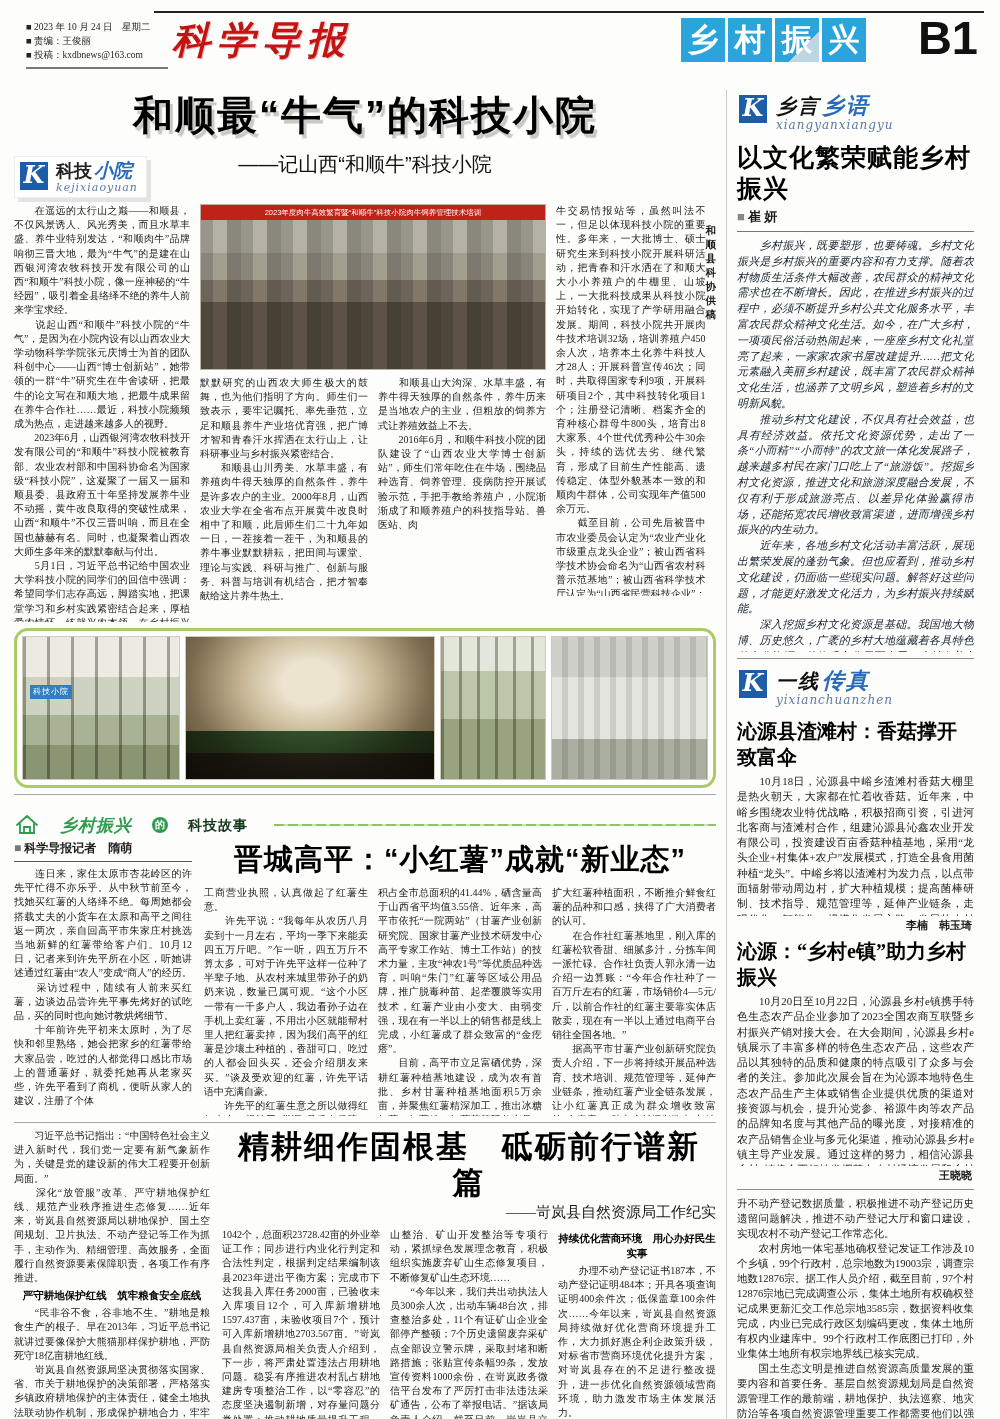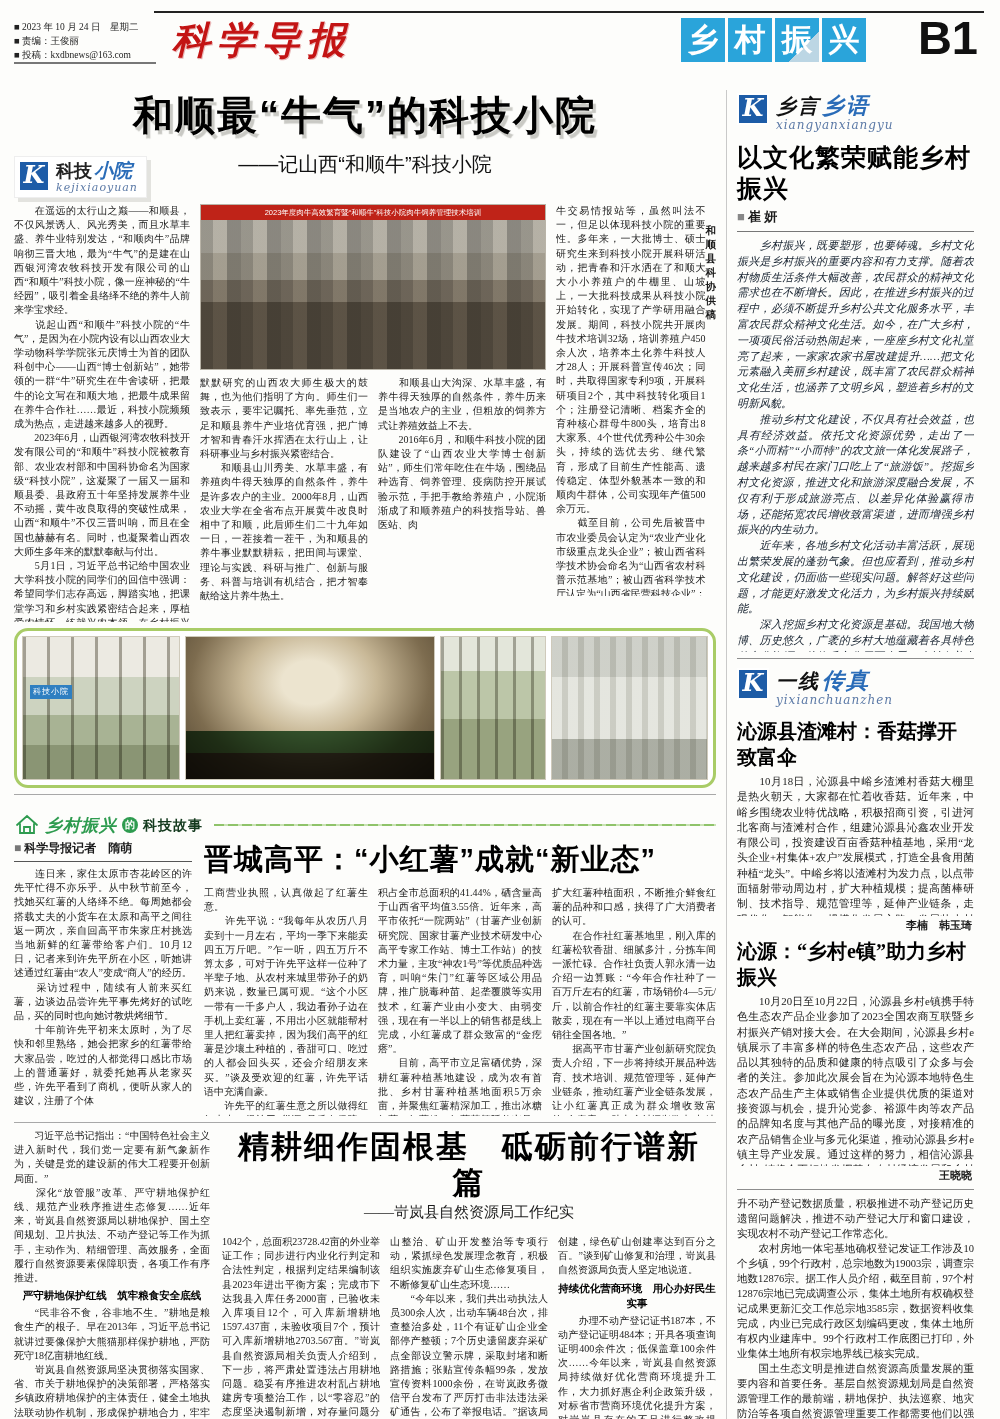--- a/index.html
+++ b/index.html
@@ -5,21 +5,21 @@
   * { margin:0; padding:0; box-sizing:border-box; }
   html,body { background:#e8e8e8; }
   .page {
     width:1000px; height:1419px; margin:0 auto; background:#fdfdfb;
     font-family:"Liberation Serif","DejaVu Serif",serif; color:#1b1b1b;
     padding:4px 14px 8px; overflow:hidden; position:relative;
   }
   
   .hdr { position:relative; height:82px; }
   .topline { position:absolute; top:7px; left:140px; right:2px; border-top:2px solid #222; }
-  .meta { position:absolute; top:16px; left:0; width:142px; font-size:9.5px; line-height:14px; color:#222; border-bottom:2px solid #777; }
+  .meta { position:absolute; top:16px; left:12px; width:142px; font-size:9.5px; line-height:14px; color:#222; border-bottom:2px solid #777; padding-bottom:5px; }
   .masthead { position:absolute; left:158px; top:14px; color:#c31414; font:bold italic 38px/44px "DejaVu Serif",serif; letter-spacing:7px; text-shadow:1px 1px 0 #e9b7b7; }
   .sectiles { position:absolute; right:120px; top:14px; display:flex; gap:3px; }
   .tile { width:44px; height:44px; background:#2aa4da; color:#fff; font:bold 31px/44px "Liberation Sans",sans-serif; text-align:center; }
   .tile.alt { background:linear-gradient(135deg,#2aa4da 65%,#bcd6e4 65%); }
   .pageno { position:absolute; right:8px; top:8px; font:bold 47px/52px "Liberation Sans",sans-serif; color:#111; }
   
   .content { display:flex; margin-top:4px; }
   .leftcol { width:712px; padding-right:10px; }
   .rightcol { width:248px; border-left:1px solid #c9c9c9; padding-left:10px; }
   .bodytext { font-size:10px; line-height:14.2px; text-align:justify; white-space:pre-line; color:#191919; }
@@ -50,41 +50,41 @@
   .hcol4 .bodytext { height:392px; overflow:hidden; }
   .attribution { text-align:right; font-weight:bold; font-size:10.5px; margin-top:20px; }
   .montage { margin-top:6px; height:160px; border:3px solid #a9cc67; border-radius:14px; display:flex; gap:5px; padding:5px; background:#fff; }
   .mcell { height:100%; position:relative; border:1px solid #cfcabb; }
   .mc1 { width:158px; background:linear-gradient(180deg,#eceae2 0 28%,#cdd3c0 28% 55%,#a8b394 55% 76%,#8a9574 76%),repeating-linear-gradient(90deg,rgba(80,74,58,.45) 0 3px,transparent 3px 24px); background-blend-mode:multiply; }
   .mc2 { width:250px; background:radial-gradient(ellipse at 50% 32%,#ece4cf 0 16%,#c8b897 38%,#7d6c4f 68%,#4c402d 100%),linear-gradient(180deg,transparent 0 66%,#3f6b45 66% 82%,#33322a 82%); background-blend-mode:multiply; }
   .mc3 { width:106px; background:linear-gradient(180deg,#e3e6da 0 24%,#bcc6a8 24% 58%,#98a37f 58%),repeating-linear-gradient(90deg,rgba(70,66,50,.4) 0 3px,transparent 3px 18px); background-blend-mode:multiply; }
   .mc4 { flex:1; background:linear-gradient(180deg,#d9dbd6 0 28%,#f0f1ed 28% 72%,#b4b7ae 72%),repeating-linear-gradient(90deg,#f3f3f0 0 10px,#d8d8d2 10px 16px); background-blend-mode:multiply; }
   .m-sign { position:absolute; left:7px; top:34%; background:#2f7fc1; color:#fff; font:8px/10px "Liberation Sans",sans-serif; padding:2px 3px; letter-spacing:1px; }
   
-  .story-kicker { display:flex; align-items:center; gap:5px; height:30px; margin-top:15px; }
+  .story-kicker { display:flex; align-items:center; gap:20px; height:30px; margin-top:15px; }
   .sk-name { font:bold italic 17px/20px "DejaVu Serif",serif; color:#2e9b4f; letter-spacing:1px; }
   .sk-circle { width:16px; height:16px; min-width:16px; border-radius:50%; background:#2e9b4f; color:#fff; font:bold 10px/16px "Liberation Sans",sans-serif; text-align:center; }
   .sk-rest { font:bold 14px/18px "Liberation Sans",sans-serif; color:#143a1e; letter-spacing:1px; }
   .sk-line { flex:1; height:2px; margin-left:6px; background:repeating-linear-gradient(90deg,#8fc36a 0 10px,#c9e3b4 10px 14px); }
   .hs { display:flex; gap:12px; height:276px; overflow:hidden; }
   .hs-left { width:178px; display:flex; flex-direction:column; }
   .hs-byline { font:bold 12px/16px "Liberation Serif",serif; padding-bottom:5px; border-bottom:1px solid #555; margin-bottom:5px; }
   .hs-byline .sq { color:#777; }
   .hs-left .bodytext { flex:1; overflow:hidden; }
   .hs-right { flex:1; display:flex; flex-direction:column; }
-  .hs-head { font:bold 29px/38px "Liberation Sans",sans-serif; letter-spacing:1px; margin:0 0 8px; color:#000; }
+  .hs-head { text-align:center; font:bold 29px/38px "Liberation Sans",sans-serif; letter-spacing:1px; margin:0 0 8px; color:#000; }
   .hs-cols { display:flex; gap:10px; flex:1; overflow:hidden; }
   .hs-cols > div { flex:1; }
   
   .kl { display:flex; gap:12px; height:303px; overflow:hidden; }
   .kl-c1 { width:196px; overflow:hidden; }
   .kl-sub { font:bold 10.5px/15px "Liberation Sans",sans-serif; text-align:center; margin:3px 0; color:#000; }
   .kl-mid { flex:1; display:flex; flex-direction:column; }
   .kl-h { text-align:center; font:bold 31px/36px "Liberation Sans",sans-serif; letter-spacing:2px; color:#000; }
-  .kl-hsub { text-align:center; font:15px/22px "Liberation Serif",serif; margin-bottom:12px; }
+  .kl-hsub { text-align:right; font:15px/22px "Liberation Serif",serif; margin-bottom:5px; }
   .kl-cols { display:flex; gap:10px; flex:1; overflow:hidden; }
   .kl-cols > div { flex:1; }
   
   .sec-hd { display:flex; gap:7px; padding:3px 0 5px; align-items:flex-start; }
   .tt-row { display:flex; align-items:baseline; gap:2px; }
   .tt-black { font:bold italic 20px/24px "DejaVu Serif",serif; color:#101010; letter-spacing:2px; }
   .tt-blue { font:bold italic 22px/24px "DejaVu Serif",serif; color:#2a6cb8; letter-spacing:2px; }
   .tt-py { font:italic 12px/15px "DejaVu Serif",serif; color:#5b79a6; letter-spacing:1px; }
   .xy-h2 { font:bold 25px/31px "Liberation Sans",sans-serif; letter-spacing:1px; margin:4px 0 5px; color:#000; }
   .xy-by { font:bold 13px/16px "Liberation Serif",serif; border-bottom:1px solid #777; padding-bottom:6px; margin-bottom:6px; }
@@ -222,21 +222,20 @@
             <div>
               <div class="bodytext">1042个，总面积23728.42亩的外业举证工作；同步进行内业化行判定和合法性判定，根据判定结果编制该县2023年进出平衡方案；完成市下达我县入库任务2000亩，已验收未入库项目12个，可入库新增耕地1597.437亩，未验收项目7个，预计可入库新增耕地2703.567亩。”岢岚县自然资源局相关负责人介绍到，下一步，将严肃处置违法占用耕地问题。稳妥有序推进农村乱占耕地建房专项整治工作，以“零容忍”的态度坚决遏制新增，对存量问题分类处置；推动耕地质量提升工程，通过修缮沟渠等基础设施、提高农田立地条件等手段，提高农田耕地质量，提高农田产出。
 　　“我们坚决落实最严格的耕地保护制度，坚持耕地保护优先，强化耕地数量和质量保护。规划调整完善期间通过划定永久基本农田，强化管控优质耕地，全面提升耕地质量等级。严格保护林地、草地等生态用地，合理安排生态退耕。”该负责人说。</div>
 
             </div>
             <div class="bodytext">山整治、矿山开发整治等专项行动，紧抓绿色发展理念教育，积极组织实施废弃矿山生态修复项目，不断修复矿山生态环境……
 　　“今年以来，我们共出动执法人员300余人次，出动车辆48台次，排查整治多处，11个有证矿山企业全部停产整顿；7个历史遗留废弃采矿点全部设立警示牌，采取封堵和断路措施；张贴宣传条幅99条，发放宣传资料1000余份，在岢岚政务微信平台发布了严厉打击非法违法采矿通告，公布了举报电话。”据该局负责人介绍，截至目前，岢岚县立案查处私挖盗采案件2件，收缴罚没款8280元。
 　　在安全生产事故方面，按照整治矿山企业瞒报生产安全事故行为专项行动“回头看”工作部署，岢岚县自然资源局高度重视，制定了《整治矿山企业瞒报生产安全事故行为专项行动“回头看”实施方案》，成立了工作专班，在全县范围内开展自查检查，制定了安全监管包矿工作制度。“截至目前，共核查22个矿山企业，调查17个村委会，未发现瞒报生产安全事故行为。”岢岚县自然资源局负责人说。
 　　“下一步，我们要全面推动绿色矿山建设，按照规划，今年全县所有矿</div>
             <div>
-              <div class="bodytext">创建，绿色矿山创建率达到百分之百。”谈到矿山修复和治理，岢岚县自然资源局负责人坚定地说道。</div>
               <div class="kl-sub">持续优化营商环境　用心办好民生实事</div>
               <div class="bodytext">　　办理不动产登记证书187本，不动产登记证明484本；开具各项查询证明400余件次；低保盖章100余件次……今年以来，岢岚县自然资源局持续做好优化营商环境提升工作，大力抓好惠企利企政策升级，对标省市营商环境优化提升方案，对岢岚县存在的不足进行整改提升，进一步优化自然资源领域营商环境，助力激发市场主体发展活力。
 　　记者了解到，今年下半年，该局将全面深化“放管服效”改革，营造“六最”营商环境，进一步压缩不动产登记办理时间，方便企业群众办事，凡涉及交易审核、核税征税、登记发证的不动产登记业务均可在该窗口统一受理，统一缴税缴费（登记费、税费等）。实现人员集成办公，优化窗口设置，不再要求群众到交易、税务、登记等部门窗口分别办理。
 　　同时，该局还将全面推行“交房即交证”，提</div>
             </div>
           </div>
         </div>
       </div>
 
     </div>

